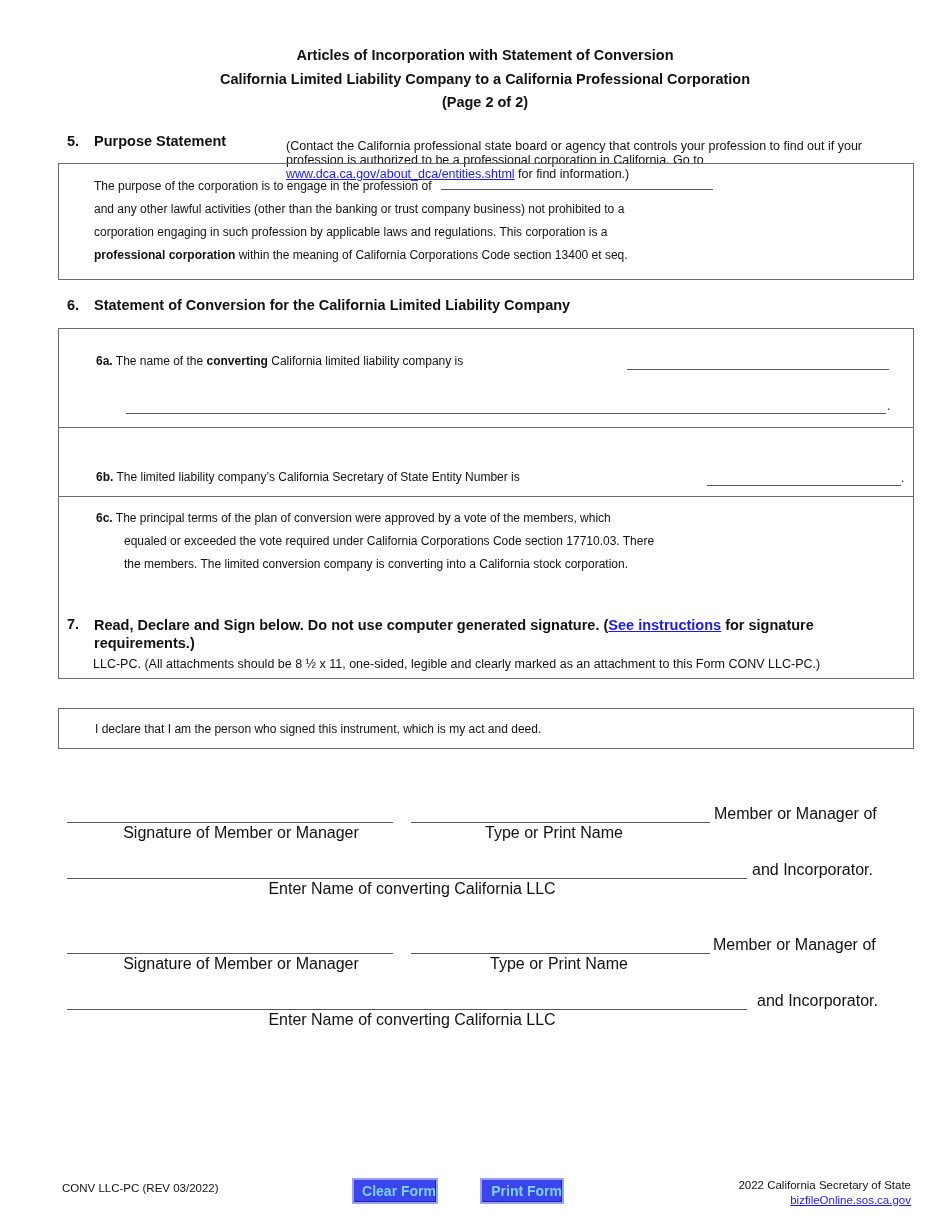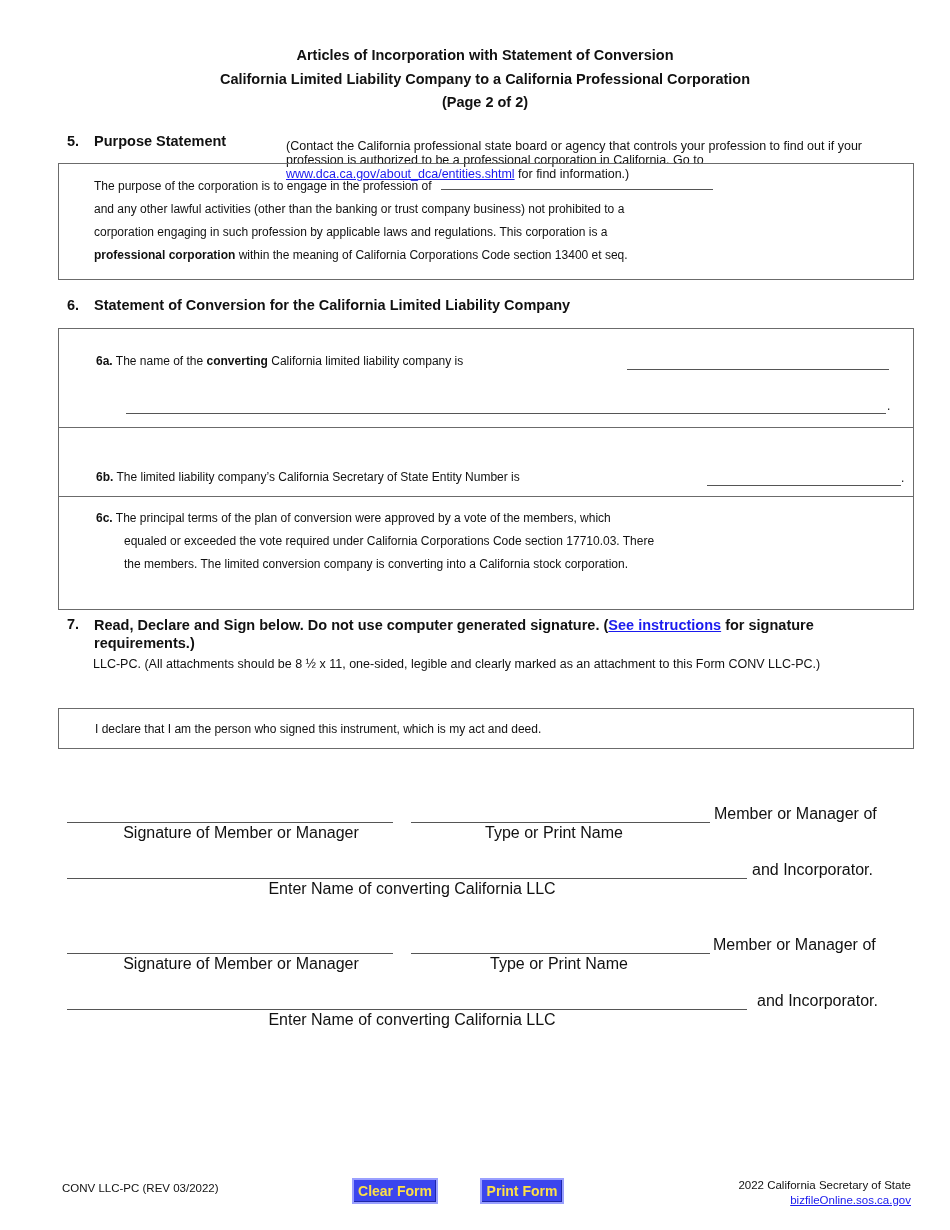--- a/index.html
+++ b/index.html
@@ -9,22 +9,22 @@
   .title { left: 0; width: 970px; text-align: center; font-weight: bold; font-size: 14.5px; }
   .sec-num { font-weight: bold; font-size: 14.5px; }
   .box { border: 1px solid #6b6b6b; position: absolute; left: 58px; width: 856px; }
   .p-text { font-size: 12px; line-height: 23px; }
   .small { font-size: 12.5px; line-height: 14px; }
   a.lnk { color: #1a1aee; text-decoration: underline; }
   .uline { display: inline-block; border-bottom: 1px solid #555; height: 1px; vertical-align: baseline; }
   .hline { position: absolute; height: 0; border-top: 1px solid #555; }
   .sig-label { font-size: 16px; text-align: center; position: absolute; }
   .sig-suffix { font-size: 16px; position: absolute; }
-  .btn { position: absolute; background: #3b45ee; color: #fde047; font-weight: bold; font-size: 14px;
-         border: 2px solid #9aa0ff; box-shadow: inset -1px -1px 0 #1e26a8; text-align: center; line-height: 22px; cursor: pointer; }
+  .btn { position: absolute; background: #3b45ee; color: #7dd3fc; font-weight: bold; font-size: 14px;
+         border: 2px solid #9aa0ff; box-shadow: inset -1px -1px 0 #1e26a8; text-align: right; line-height: 22px; cursor: pointer; }
   .footer-left { font-size: 11.5px; }
   .footer-right { font-size: 11.5px; text-align: right; line-height: 15px; }
 </style>
 </head>
 <body>
 
 <div class="abs title" style="top:47px;">Articles of Incorporation with Statement of Conversion</div>
 <div class="abs title" style="top:71px;">California Limited Liability Company to a California Professional Corporation</div>
 <div class="abs title" style="top:94px;">(Page 2 of 2)</div>
 
@@ -41,21 +41,21 @@
     <div style="white-space:nowrap;"><span>The purpose of the corporation is to engage in the profession of</span> <span class="uline" style="width:272px; margin-left:6px;"></span></div>
     <div>and any other lawful activities (other than the banking or trust company business) not prohibited to a</div>
     <div>corporation engaging in such profession by applicable laws and regulations. This corporation is a</div>
     <div><b>professional corporation</b><span> within the meaning of California Corporations Code section 13400 et seq.</span></div>
   </div>
 </div>
 
 <div class="abs sec-num" style="left:67px; top:297px;">6.</div>
 <div class="abs sec-num" style="left:94px; top:297px;">Statement of Conversion for the California Limited Liability Company</div>
 
-<div class="box" style="top:328px; height:282px;">
+<div class="box" style="top:328px; height:351px;">
 
   <div class="abs p-text" style="left:37px; top:21px; white-space:nowrap;">
     <b>6a.</b><span> The name of the </span><b>converting</b><span> California limited liability company is</span>
   </div>
   <div class="hline" style="left:568px; width:262px; top:40px;"></div>
   <div class="hline" style="left:67px; width:760px; top:84px;"></div>
   <div class="abs" style="left:828px; top:70px; font-size:12px;">.</div>
 
   <div class="hline" style="left:0; width:854px; top:98px; border-top-color:#6b6b6b;"></div>
 

